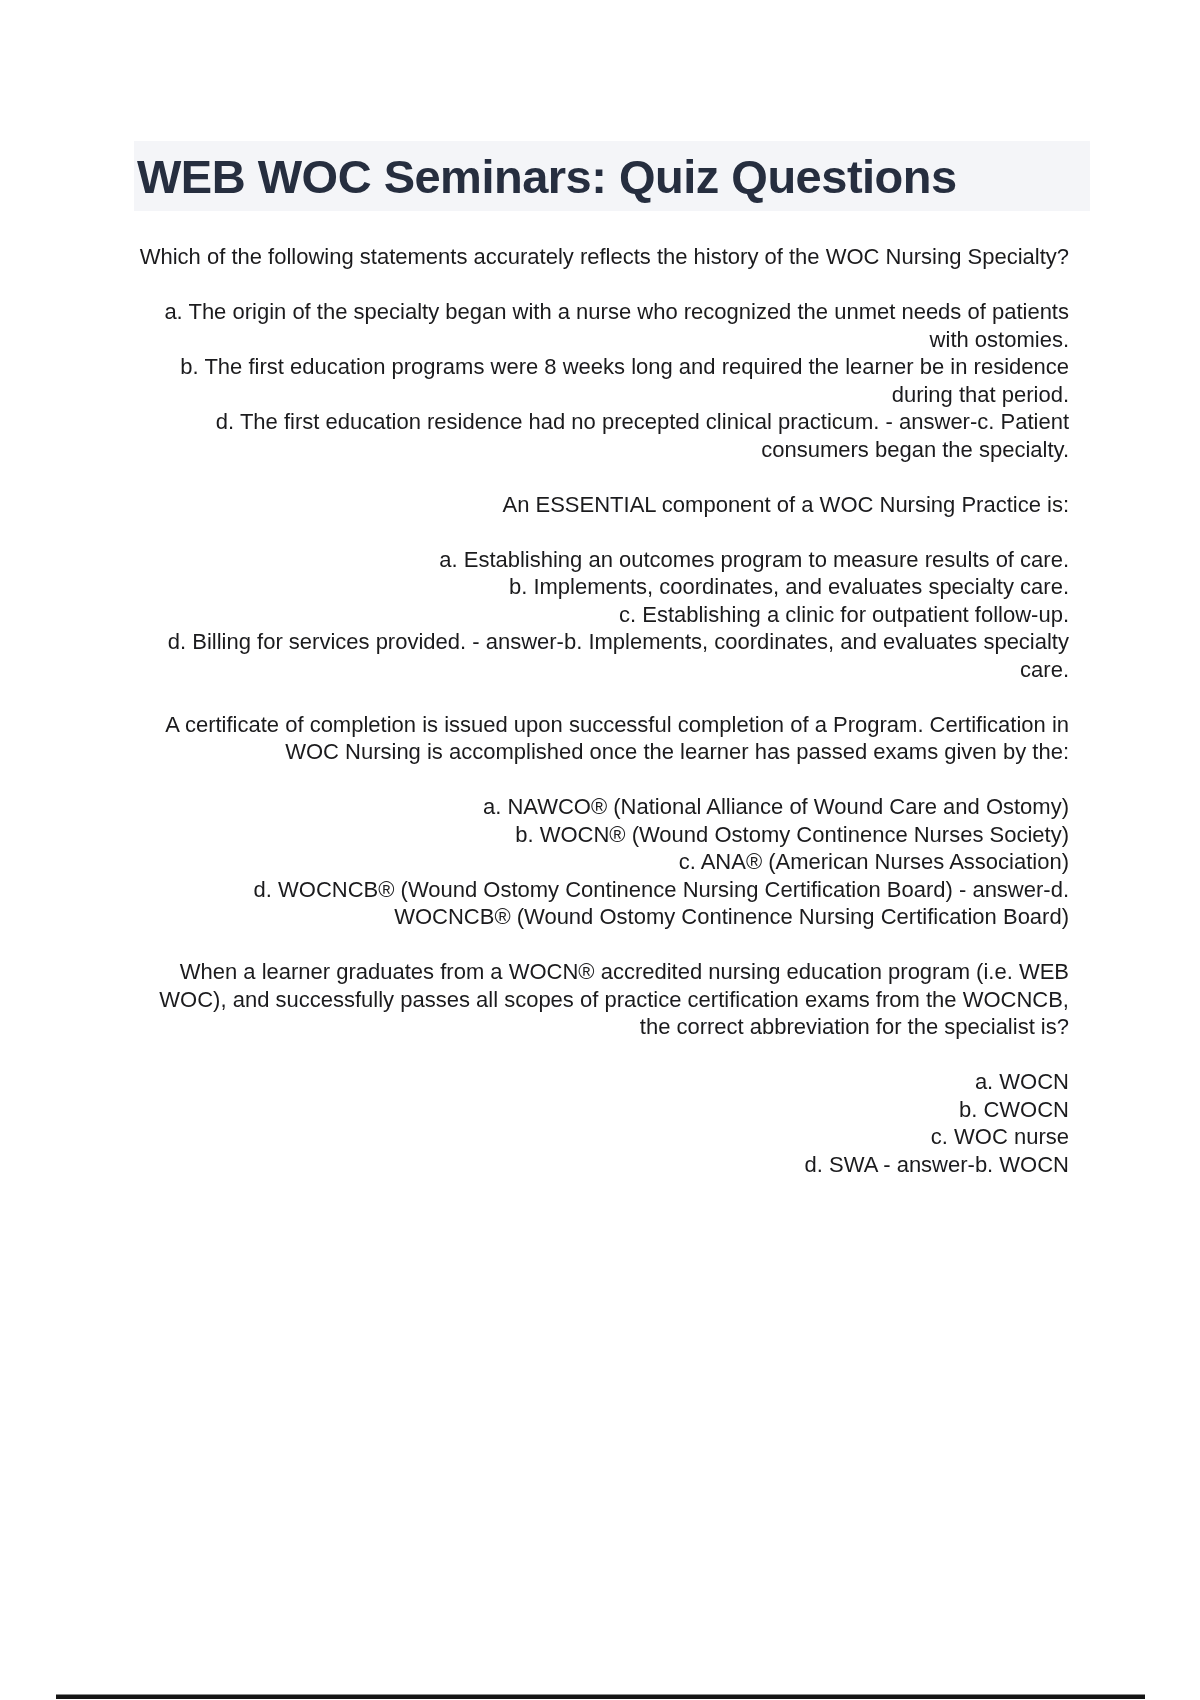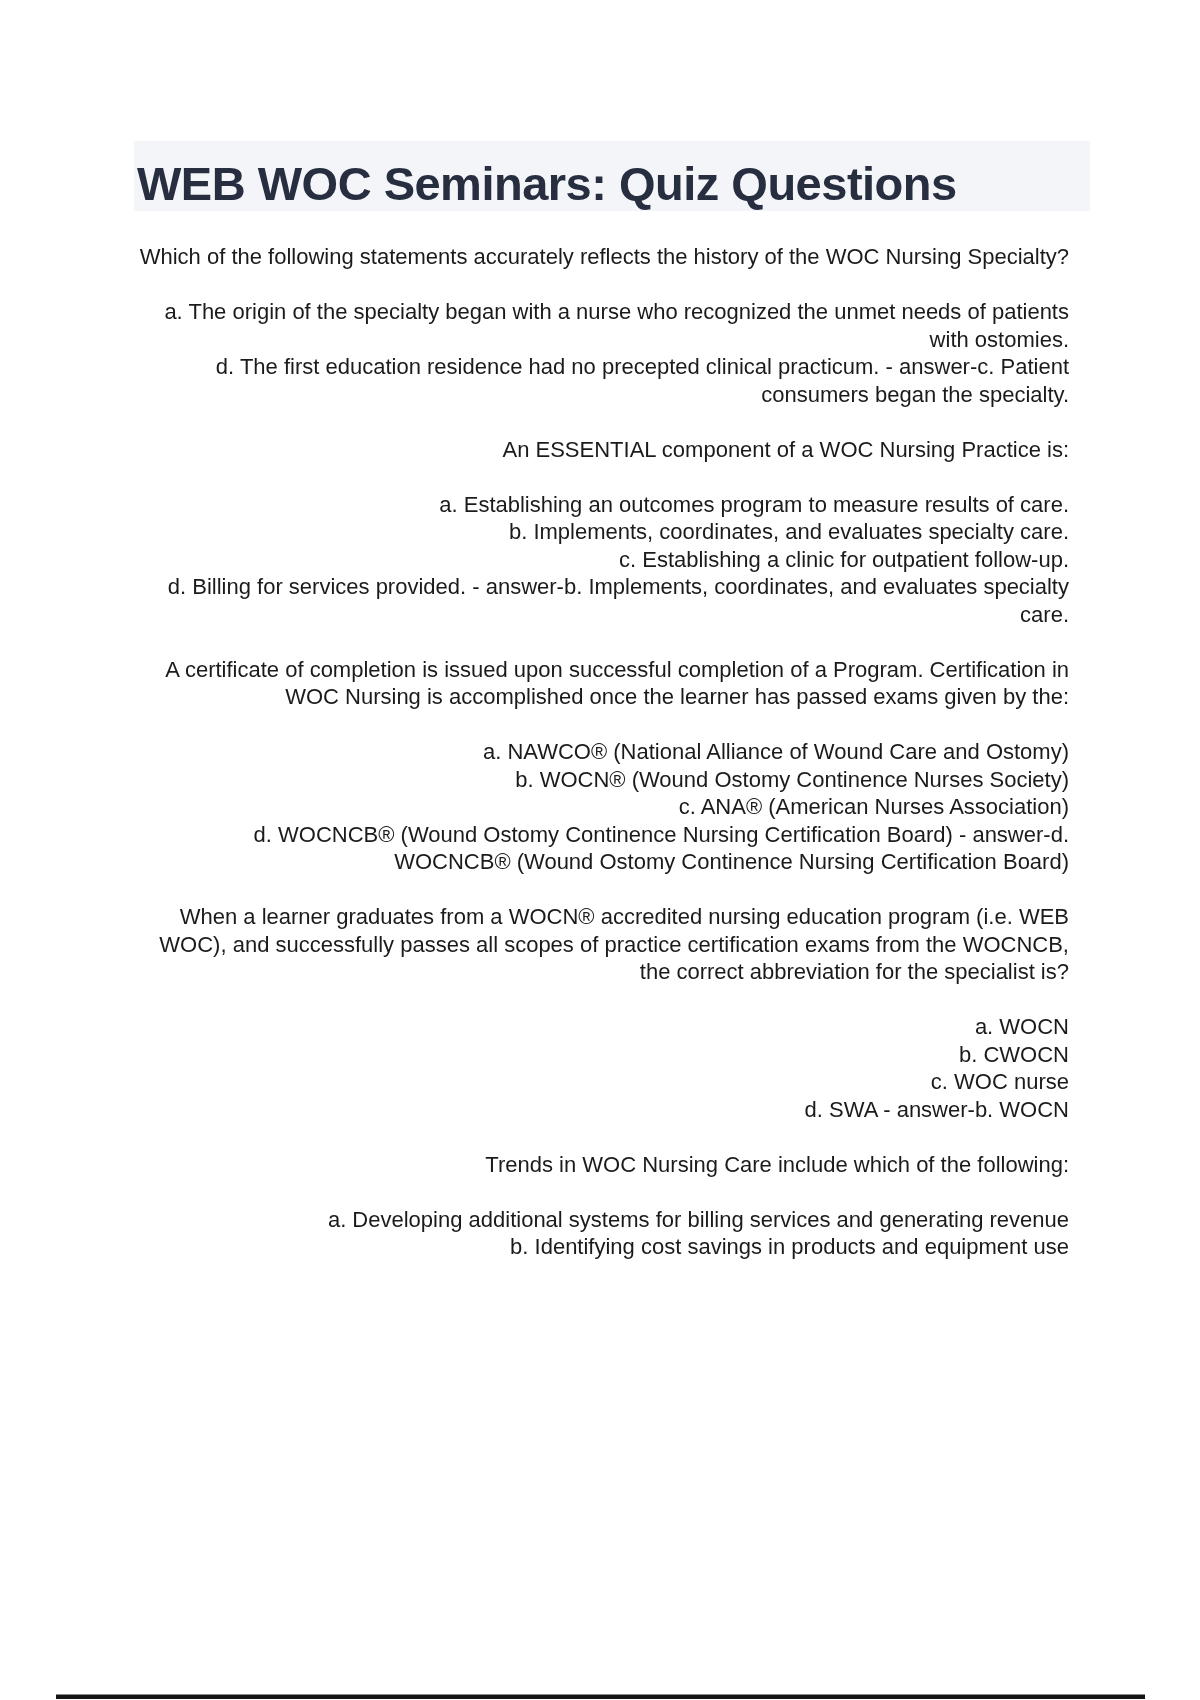--- a/index.html
+++ b/index.html
@@ -20,21 +20,21 @@
     inset: 0;
   }
   .title-banner {
     position: absolute;
     left: 134px;
     top: 141px;
     width: 956px;
     height: 70px;
     background: var(--title-bar-bg, #f4f5f8);
     display: flex;
-    align-items: flex-end;
+    align-items: center;
   }
   .title-banner h1 {
     margin: 0;
     padding-left: 3px;
     font-size: 47px;
     font-weight: bold;
     letter-spacing: -0.5px;
     color: var(--title-color, #262e3f);
     white-space: nowrap;
   }
@@ -76,20 +76,21 @@
 
   <header class="title-banner">
     <h1>WEB WOC Seminars: Quiz Questions</h1>
   </header>
 
   <main class="quiz-content">
   <section class="question-block">
     <p class="question-text">Which of the following statements accurately reflects the history of the WOC Nursing Specialty?</p>
     <div class="options-list">
           <div class="option">a. The origin of the specialty began with a nurse who recognized the unmet needs of patients with ostomies.</div>
+          <div class="option">b. The first education programs were 8 weeks long and required the learner be in residence during that period.</div>
           <div class="option">d. The first education residence had no precepted clinical practicum. - answer-c. Patient consumers began the specialty.</div>
         </div>
   </section>
 
   <section class="question-block">
     <p class="question-text">An ESSENTIAL component of a WOC Nursing Practice is:</p>
     <div class="options-list">
           <div class="option">a. Establishing an outcomes program to measure results of care.</div>
           <div class="option">b. Implements, coordinates, and evaluates specialty care.</div>
           <div class="option">c. Establishing a clinic for outpatient follow-up.</div>
@@ -110,24 +111,17 @@
   <section class="question-block">
     <p class="question-text">When a learner graduates from a WOCN® accredited nursing education program (i.e. WEB WOC), and successfully passes all scopes of practice certification exams from the WOCNCB, the correct abbreviation for the specialist is?</p>
     <div class="options-list">
           <div class="option">a. WOCN</div>
           <div class="option">b. CWOCN</div>
           <div class="option">c. WOC nurse</div>
           <div class="option">d. SWA - answer-b. WOCN</div>
         </div>
   </section>
 
-  <section class="question-block">
-    <p class="question-text">Trends in WOC Nursing Care include which of the following:</p>
-    <div class="options-list">
-          <div class="option">a. Developing additional systems for billing services and generating revenue</div>
-          <div class="option">b. Identifying cost savings in products and equipment use</div>
-        </div>
-  </section>
 </main>
 
   <div class="page-bottom-rule"></div>
 
 </div>
 
 </body></html>

